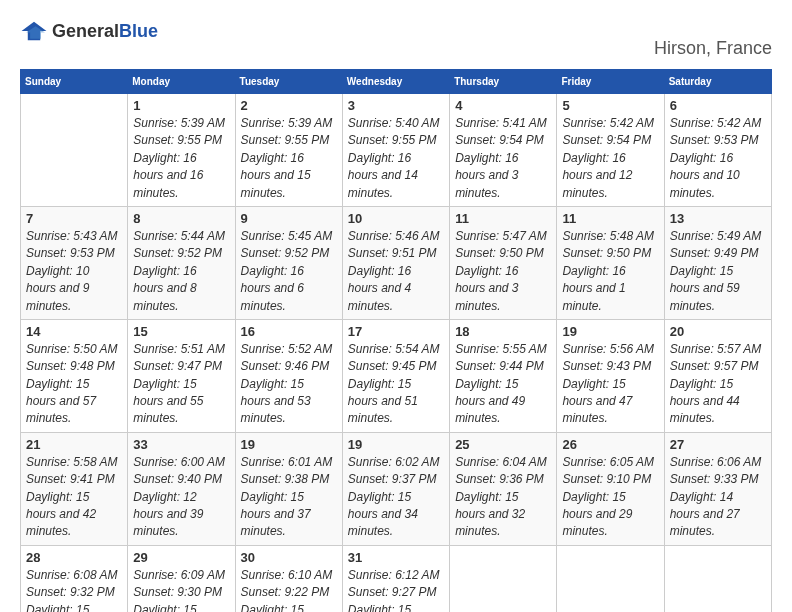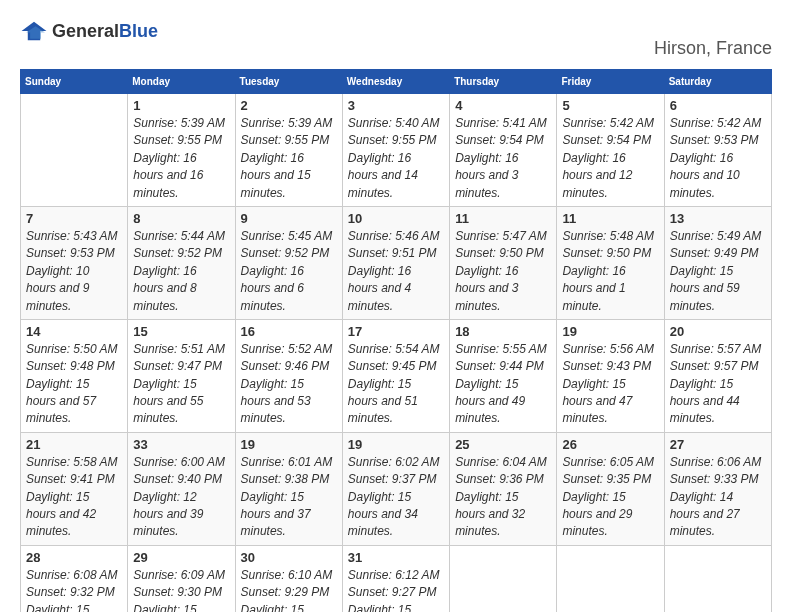--- a/index.html
+++ b/index.html
@@ -194,39 +194,39 @@
         <td>
           <span class="day-number">19</span>
           <div class="day-info"><span>Sunrise: 6:02 AM</span><br><span>Sunset: 9:37 PM</span><br><span>Daylight: 15 hours and 34 minutes.</span></div>
         </td>
         <td>
           <span class="day-number">25</span>
           <div class="day-info"><span>Sunrise: 6:04 AM</span><br><span>Sunset: 9:36 PM</span><br><span>Daylight: 15 hours and 32 minutes.</span></div>
         </td>
         <td>
           <span class="day-number">26</span>
-          <div class="day-info"><span>Sunrise: 6:05 AM</span><br><span>Sunset: 9:35 PM</span><br><span>Daylight: 15 hours and 29 minutes.</span></div>
+          <div class="day-info"><span>Sunrise: 6:05 AM</span><br><span>Sunset: 9:10 PM</span><br><span>Daylight: 15 hours and 29 minutes.</span></div>
         </td>
         <td>
           <span class="day-number">27</span>
           <div class="day-info"><span>Sunrise: 6:06 AM</span><br><span>Sunset: 9:33 PM</span><br><span>Daylight: 14 hours and 27 minutes.</span></div>
         </td>
       </tr>
       <tr>
         <td>
           <span class="day-number">28</span>
           <div class="day-info"><span>Sunrise: 6:08 AM</span><br><span>Sunset: 9:32 PM</span><br><span>Daylight: 15 hours and 24 minutes.</span></div>
         </td>
         <td>
           <span class="day-number">29</span>
           <div class="day-info"><span>Sunrise: 6:09 AM</span><br><span>Sunset: 9:30 PM</span><br><span>Daylight: 15 hours and 21 minutes.</span></div>
         </td>
         <td>
           <span class="day-number">30</span>
-          <div class="day-info"><span>Sunrise: 6:10 AM</span><br><span>Sunset: 9:29 PM</span><br><span>Daylight: 15 hours and 18 minutes.</span></div>
+          <div class="day-info"><span>Sunrise: 6:10 AM</span><br><span>Sunset: 9:22 PM</span><br><span>Daylight: 15 hours and 18 minutes.</span></div>
         </td>
         <td>
           <span class="day-number">31</span>
           <div class="day-info"><span>Sunrise: 6:12 AM</span><br><span>Sunset: 9:27 PM</span><br><span>Daylight: 15 hours and 15 minutes.</span></div>
         </td>
         <td class="empty-cell"></td>
         <td class="empty-cell"></td>
         <td class="empty-cell"></td>
       </tr>
     </tbody>

